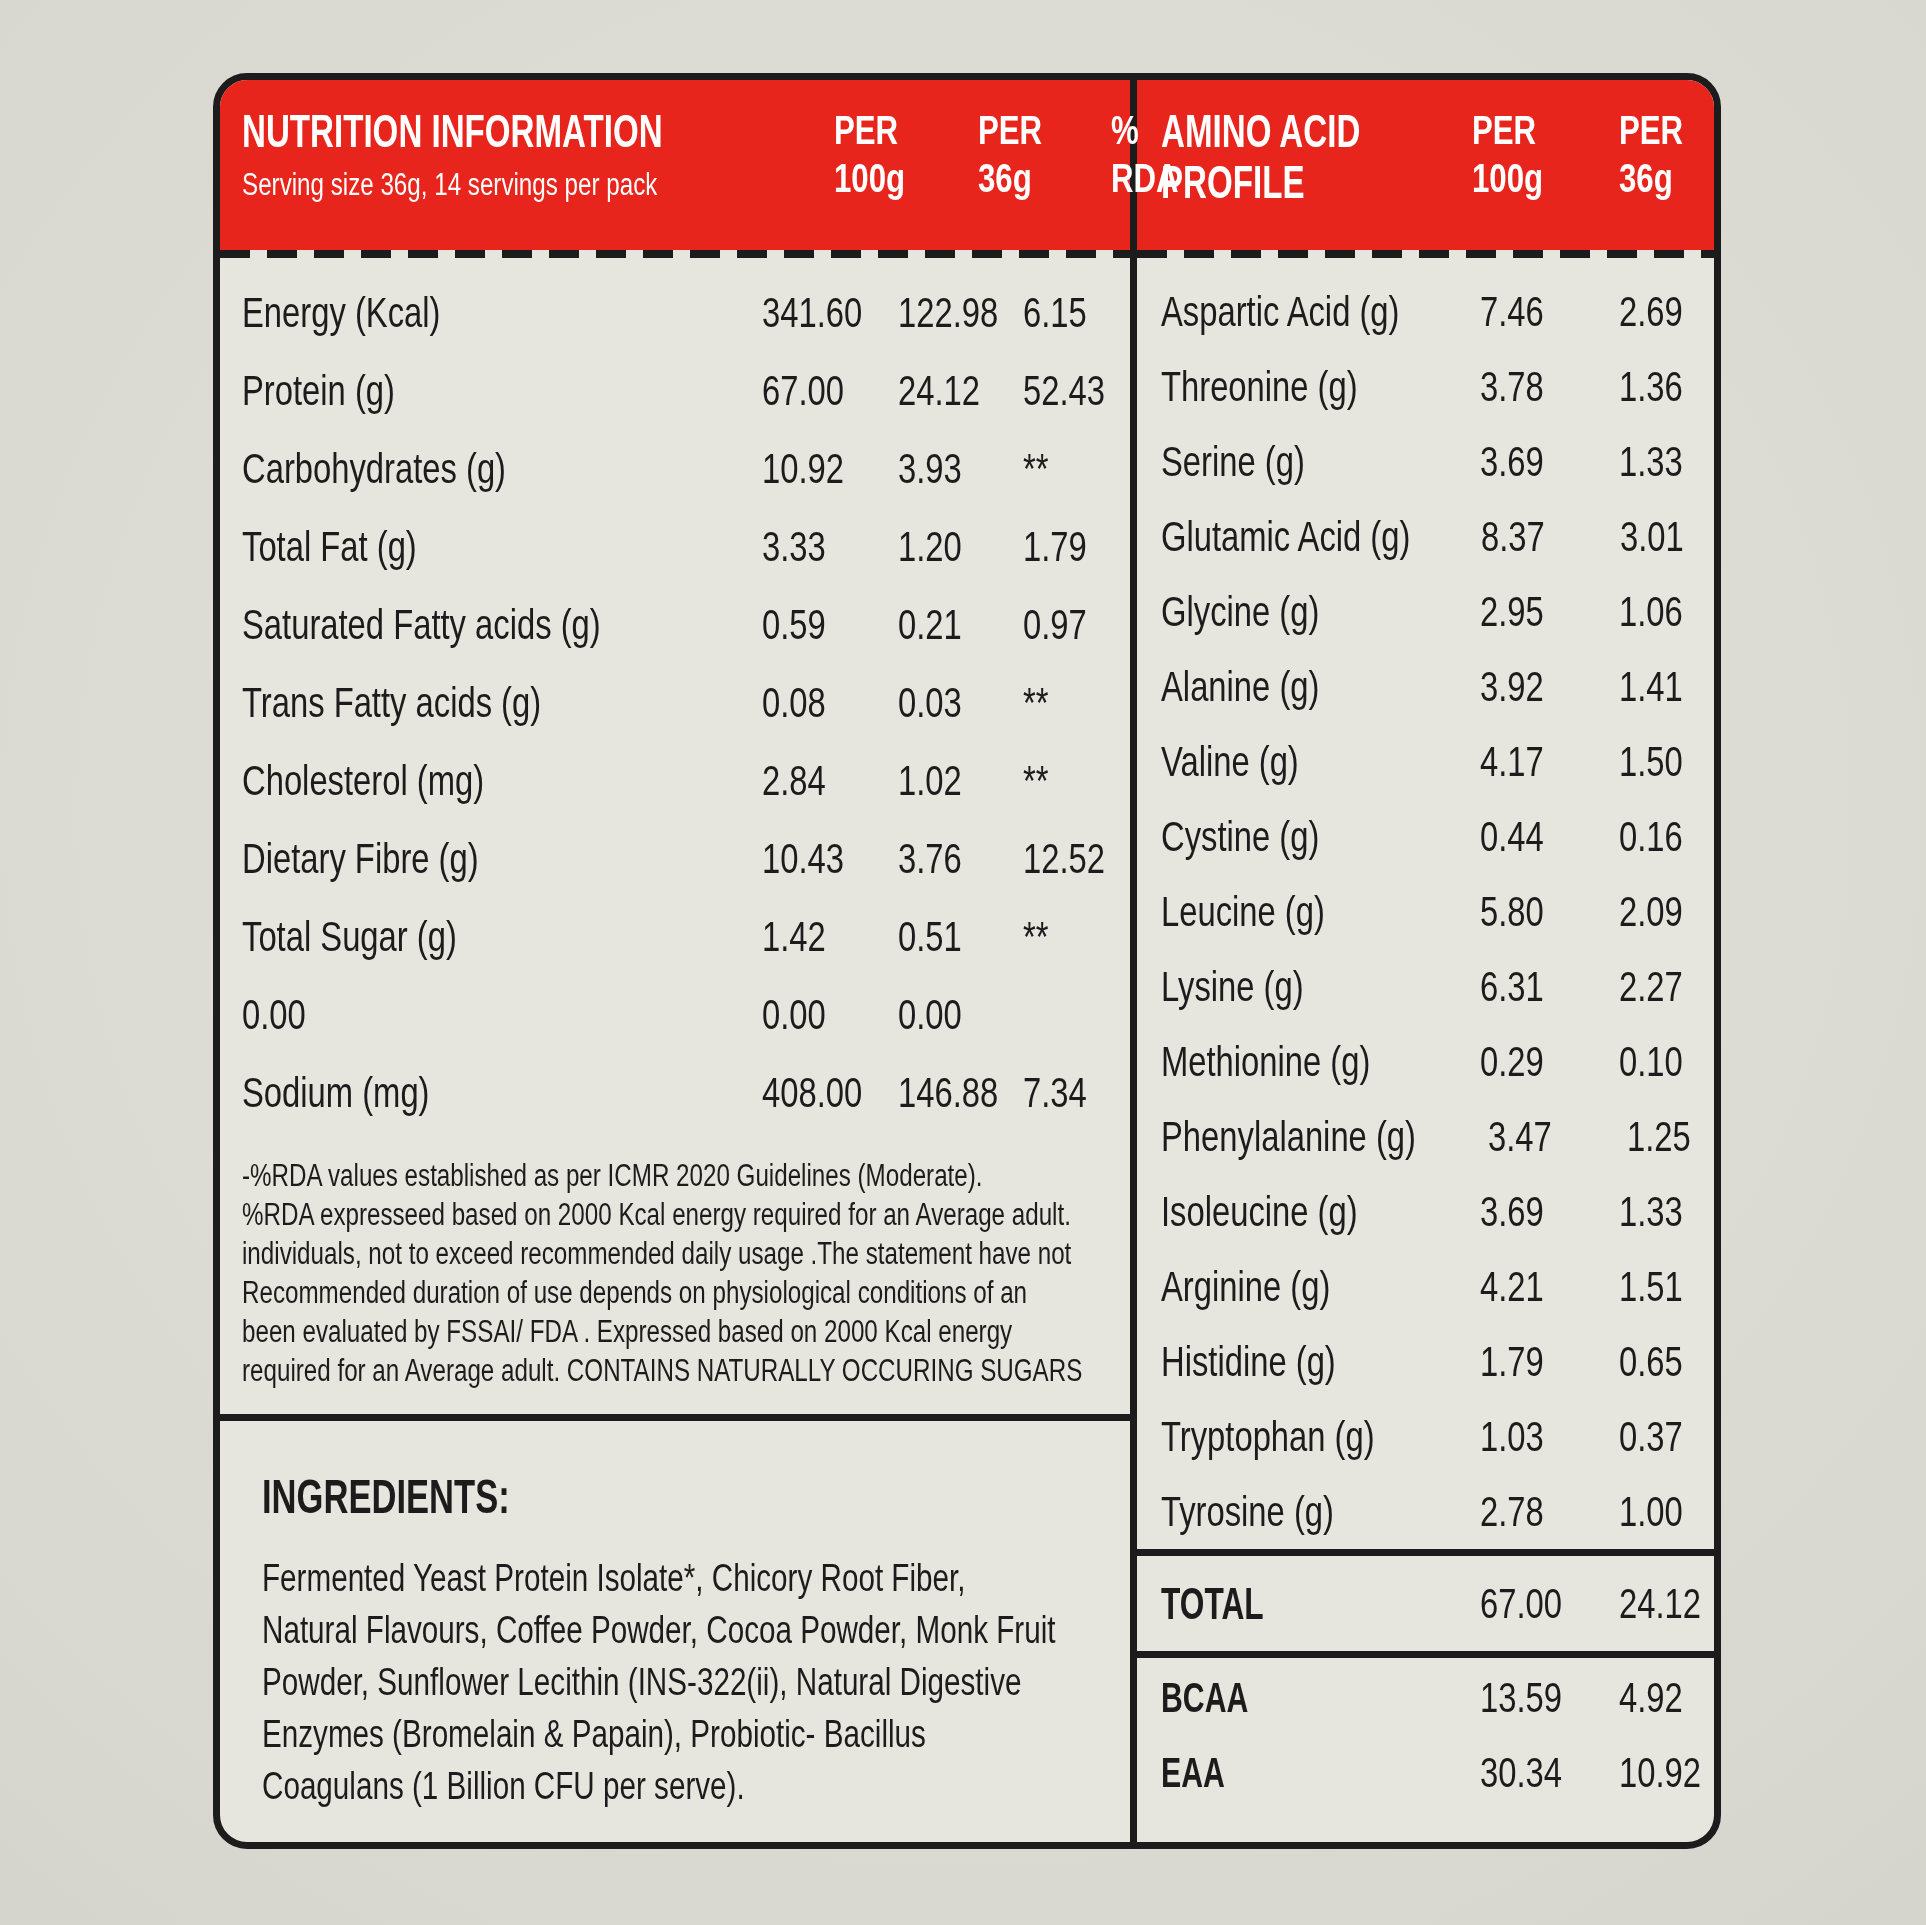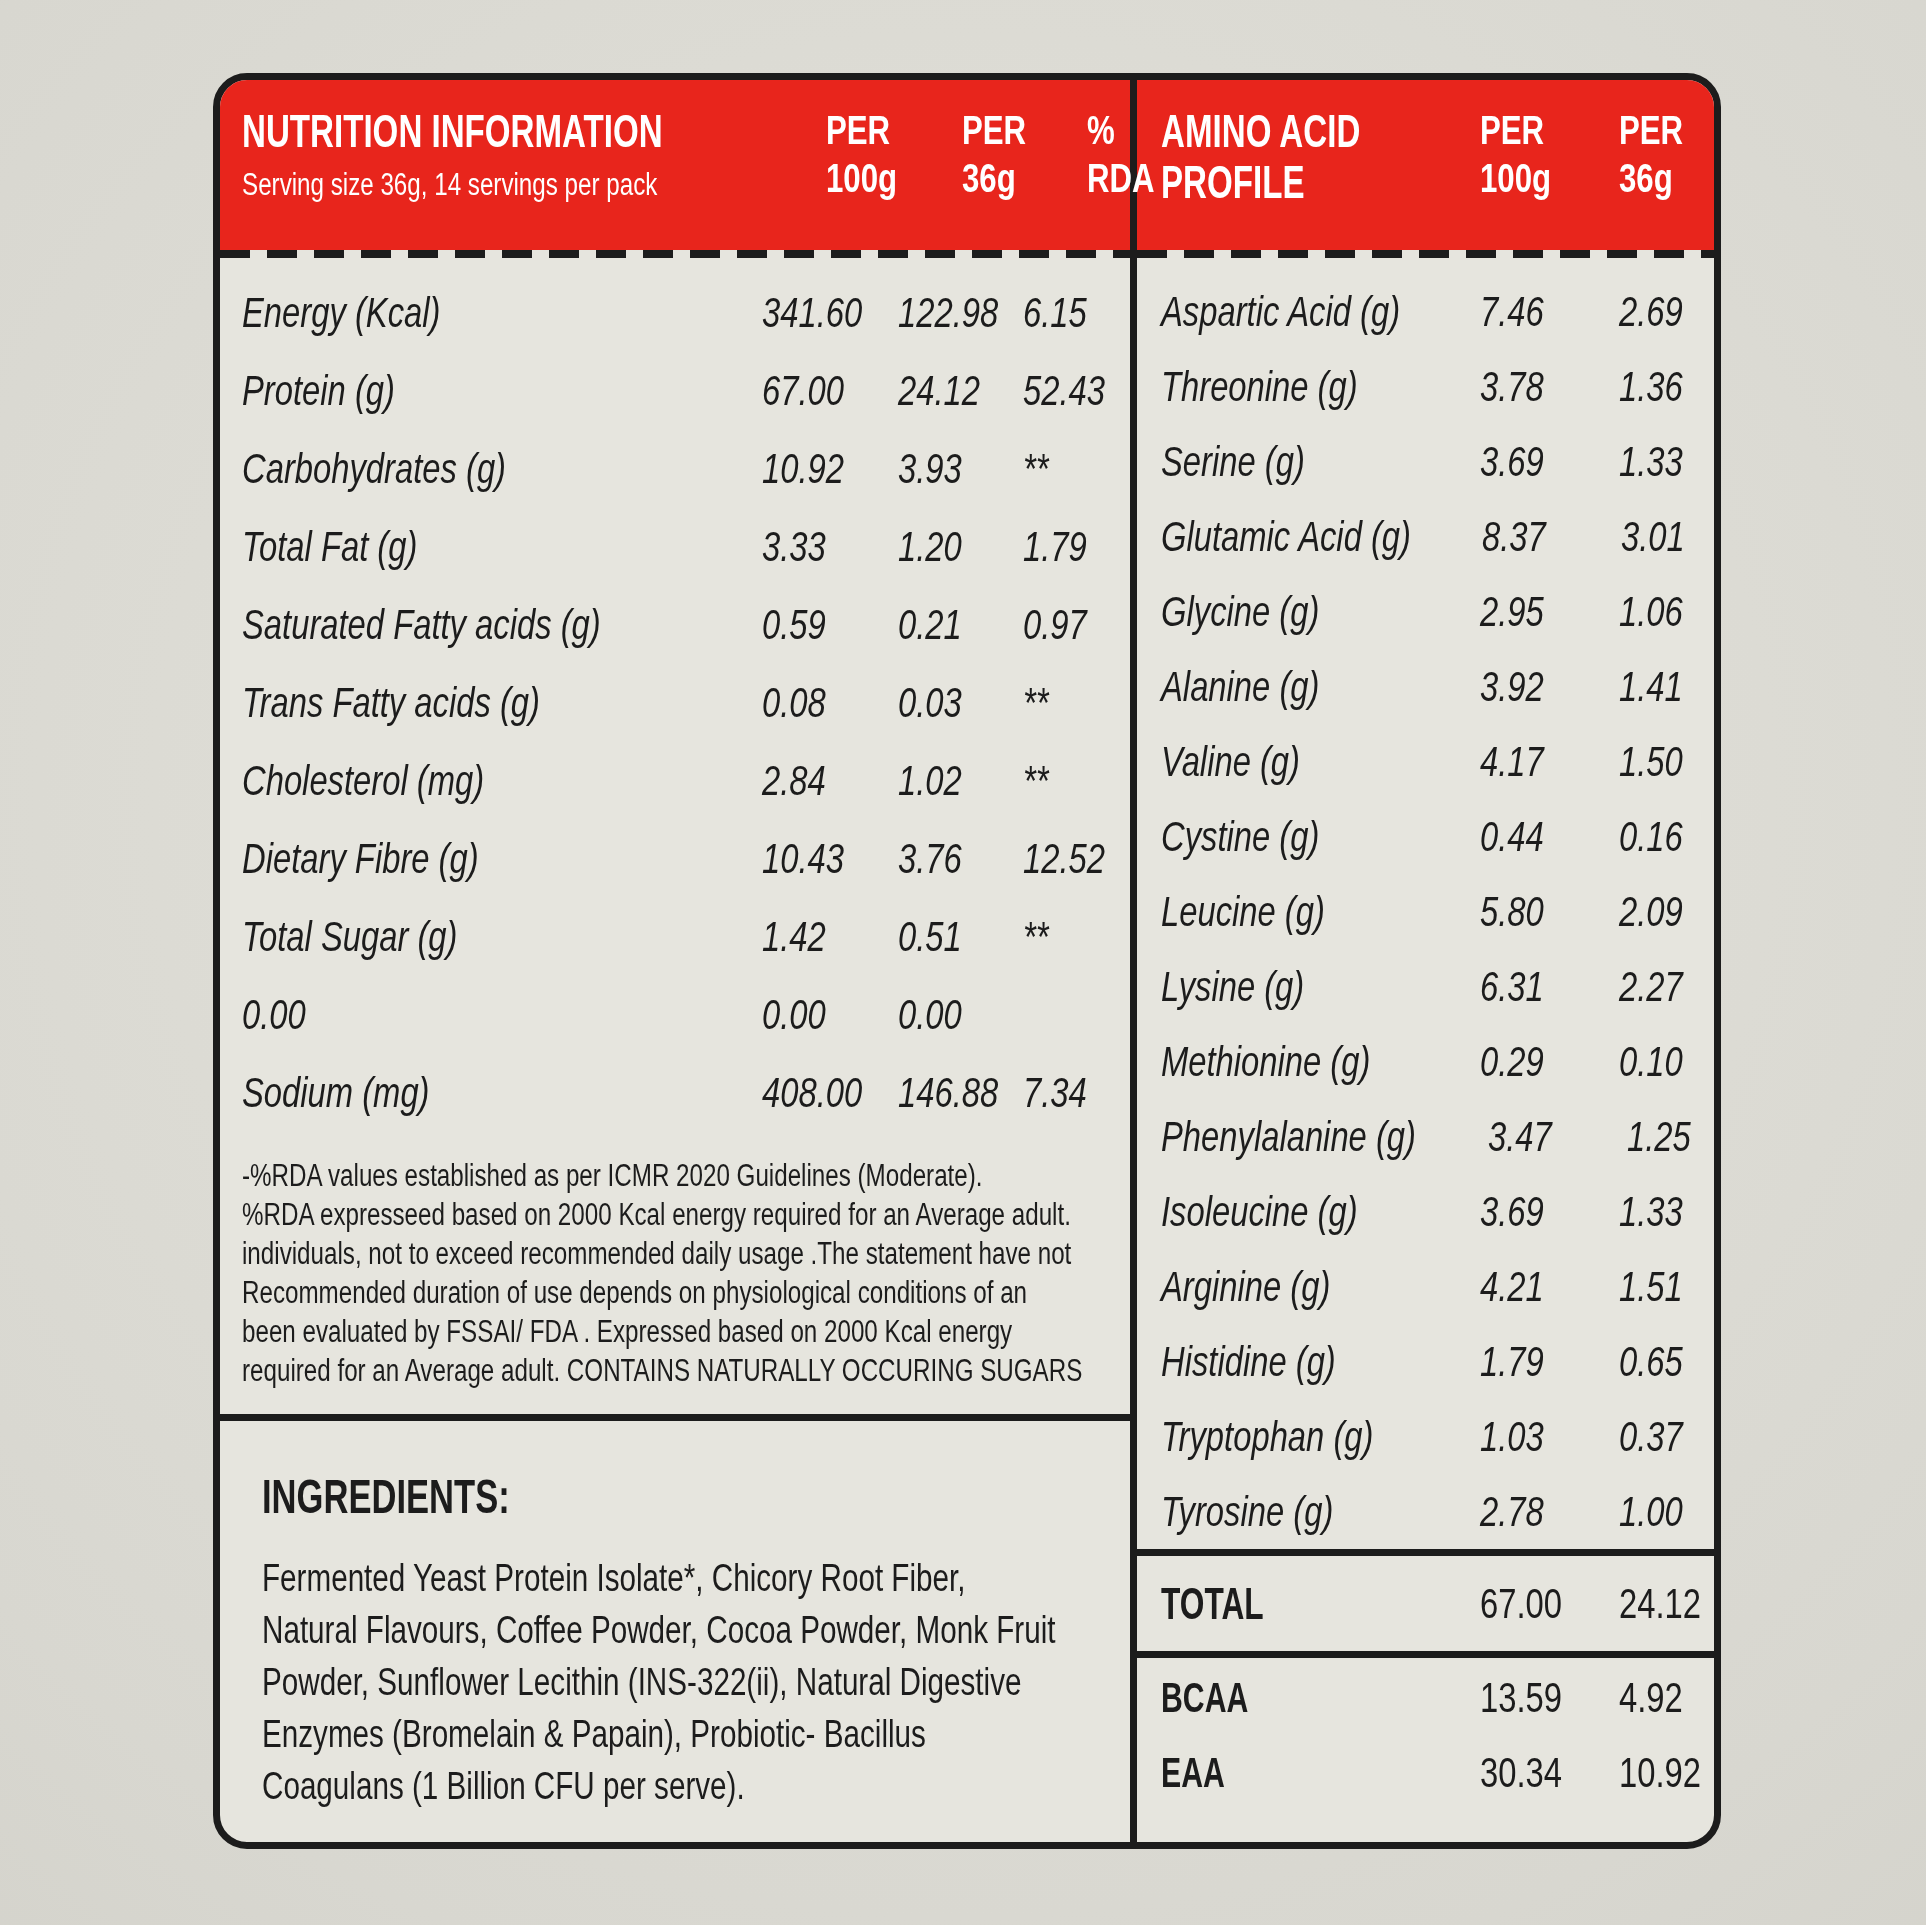--- a/index.html
+++ b/index.html
@@ -31,39 +31,40 @@
 
   
   .red {
     background: #e8251c;
     color: #ffffff;
     height: 170px;
     flex: none;
     display: grid;
     align-items: start;
     padding-top: 26px;
+    gap: 8px;
   }
   .panel.left  .red { grid-template-columns: 1fr 136px 125px 99px; padding-left: 22px; padding-right: 8px; }
   .panel.right .red { grid-template-columns: 1fr 139px 95px; padding-left: 24px; }
 
   .dash {
     height: 8px; flex: none;
     background: repeating-linear-gradient(to right, #1c1c1c 0 30px, transparent 30px 47px);
   }
 
   
   .cx  { display: inline-block; transform: scaleX(.78); transform-origin: 0 50%; white-space: nowrap; }
   .tx  { display: inline-block; transform: scaleX(.72); transform-origin: 0 50%; white-space: nowrap; }
 
   .t1 { font-size: 46px; font-weight: 700; line-height: 51px; letter-spacing: 0; }
   .t2 { font-size: 31px; line-height: 40px; margin-top: 8px; }
   .ch { font-size: 40px; font-weight: 700; line-height: 48px; }
 
   
-  .rows { flex: none; padding-top: 16px; font-style: italic; }
+  .rows { flex: none; padding-top: 16px; }
   .row  { display: grid; align-items: center; }
   .panel.left  .row { grid-template-columns: 1fr 136px 125px 99px; height: 78px; padding-left: 22px; padding-right: 8px; }
   .panel.right .row { grid-template-columns: 1fr 139px 95px;  height: 75px; padding-left: 24px; }
   .cell { font-size: 42px; }
 
   .hsep { height: 7px; background: #1c1c1c; flex: none; }
 
   .footnote { margin: 24px 28px 24px 22px; font-size: 31px; line-height: 39px; }
 
   .ing { flex: 1; padding: 48px 30px 0 42px; }

